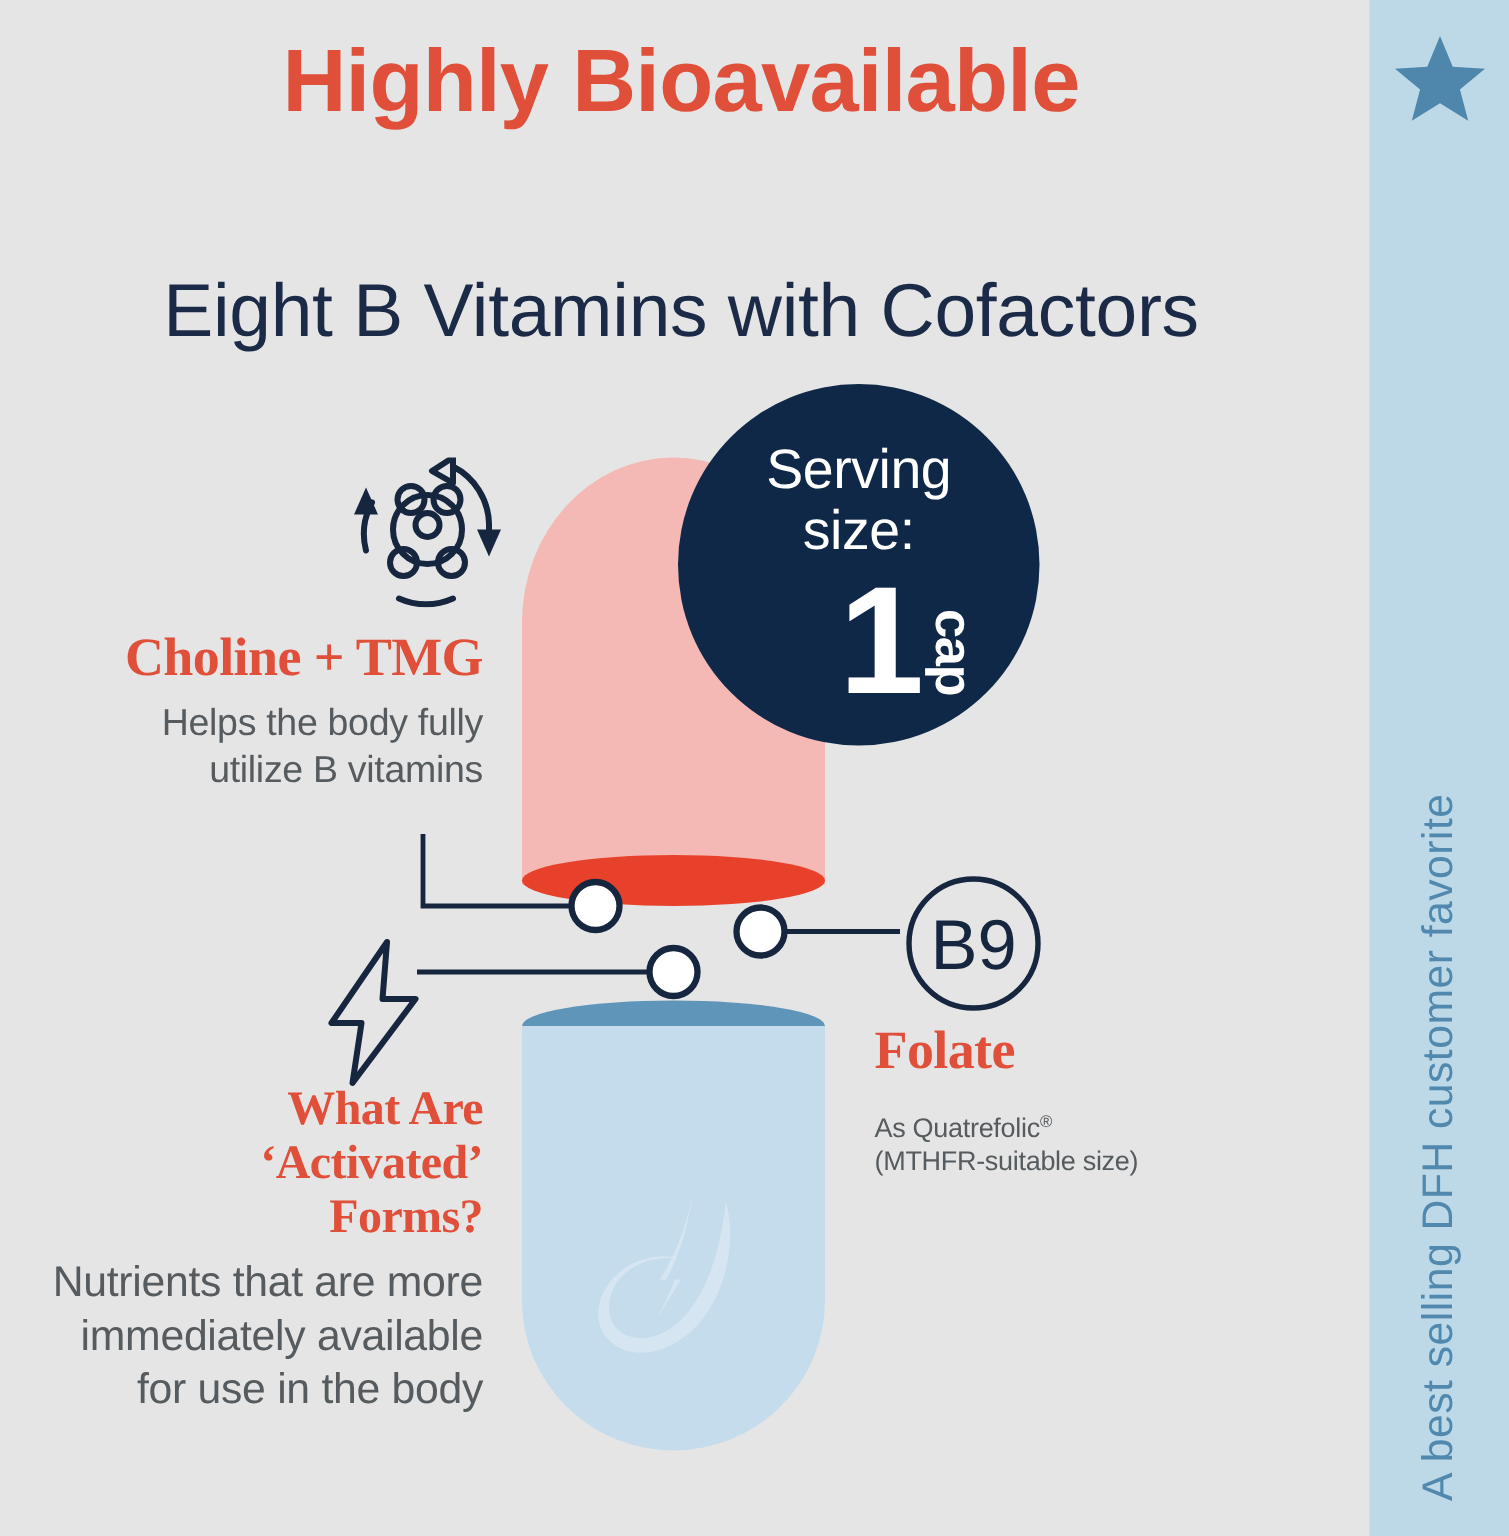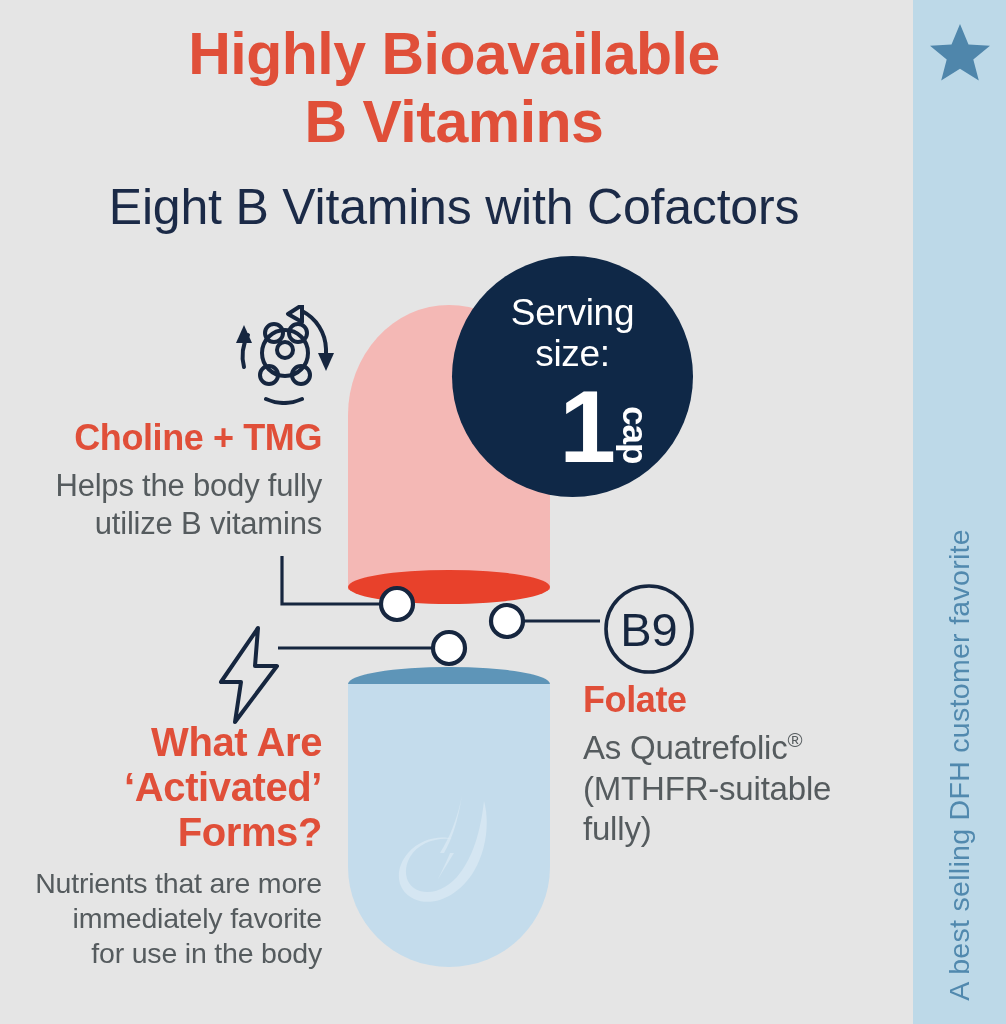--- a/index.html
+++ b/index.html
@@ -97,54 +97,53 @@
   .serving .s-cap{
     position:absolute;left:163px;top:150px;
     font-size:35px;font-weight:bold;
     writing-mode:vertical-rl;
     letter-spacing:-1px;
   }
 
   
   .blk{position:absolute;}
   .blk .hd{
-    color:#e04f39;font-weight:bold;line-height:1.13;letter-spacing:-0.4px;
+    color:#e04f39;font-weight:bold;line-height:1.13;letter-spacing:-0.4px;font-family:Liberation Serif, serif;
   }
   .blk .bd{
     color:#555b5e;line-height:1.24;letter-spacing:-0.2px;
   }
 
   #blk-choline{left:0px;top:418px;width:322px;text-align:right;}
   #blk-choline .hd{font-size:36px;}
-  #blk-choline .bd{font-size:31px;margin-top:8px;}
+  #blk-choline .bd{font-size:25px;margin-top:8px;}
 
   #blk-activated{left:0px;top:720px;width:322px;text-align:right;}
-  #blk-activated .hd{font-size:40px;}
+  #blk-activated .hd{font-size:32px;}
   #blk-activated .bd{font-size:28.5px;margin-top:10px;}
 
   #blk-folate{left:583px;top:680px;width:320px;text-align:left;}
   #blk-folate .hd{font-size:36px;}
-  #blk-folate .bd{font-size:33px;margin-top:6px;}
+  #blk-folate .bd{font-size:18px;margin-top:20px;}
   .sup{font-size:.62em;vertical-align:super;}
 
   
   .icon-molecule{position:absolute;left:228px;top:305px;width:110px;height:100px;}
   .icon-bolt{position:absolute;left:213px;top:625px;width:72px;height:100px;}
 
   
   .wires{position:absolute;left:0;top:0;width:1006px;height:1024px;pointer-events:none;}
 </style>
 </head>
 <body>
 
 <div id="stage">
 
   <div class="title">
     <div>Highly Bioavailable</div>
-    <div>B Vitamins</div>
   </div>
   <div class="subtitle">Eight B Vitamins with Cofactors</div>
 
   <div class="capsule">
     <div class="cap-top-body"></div>
     <div class="cap-top-rim"></div>
     <div class="cap-bot-rim"></div>
     <div class="cap-bot-body"></div>
     <svg class="cap-logo" viewBox="0 0 150 140">
       <path d="M108 6 C104 40 96 62 84 78 C74 92 58 100 44 96 C30 92 26 76 34 62 C42 48 60 42 76 44 C64 40 44 44 32 58 C18 74 20 96 38 104 C58 113 84 100 98 76 C110 56 114 28 108 6 Z" fill="#ffffff" opacity="0.62"></path>
@@ -203,37 +202,37 @@
   </svg>
 
   <div class="blk" id="blk-activated">
     <div class="hd">
       <div>What Are</div>
       <div>‘Activated’</div>
       <div>Forms?</div>
     </div>
     <div class="bd">
       <div>Nutrients that are more</div>
-      <div>immediately favorite</div>
+      <div>immediately available</div>
       <div>for use in the body</div>
     </div>
   </div>
 
   <svg style="position:absolute;left:603px;top:583px;width:92px;height:92px;" viewBox="0 0 92 92">
     <circle cx="46" cy="46" r="43" fill="none" stroke="#16263f" stroke-width="3.6"></circle>
     <text x="46" y="63" text-anchor="middle" font-family="Liberation Sans, sans-serif" font-size="47" fill="#16263f">B9</text>
   </svg>
 
   <div class="blk" id="blk-folate">
     <div class="hd">
       <div>Folate</div>
     </div>
     <div class="bd">
       <div><span>As Quatrefolic</span><span class="sup">®</span></div>
-      <div>(MTHFR-suitable fully)</div>
+      <div>(MTHFR-suitable size)</div>
     </div>
   </div>
 
   <div class="sidebar">
     <svg class="star-icon" viewBox="0 0 62 62">
       <path d="M31 2 L39.5 22.5 L61 23.8 L44.3 37.6 L49.8 58.5 L31 46.8 L12.2 58.5 L17.7 37.6 L1 23.8 L22.5 22.5 Z" fill="#4f86ab"></path>
     </svg>
     <div class="vwrap">
       <span>A best selling DFH customer favorite</span>
     </div>

